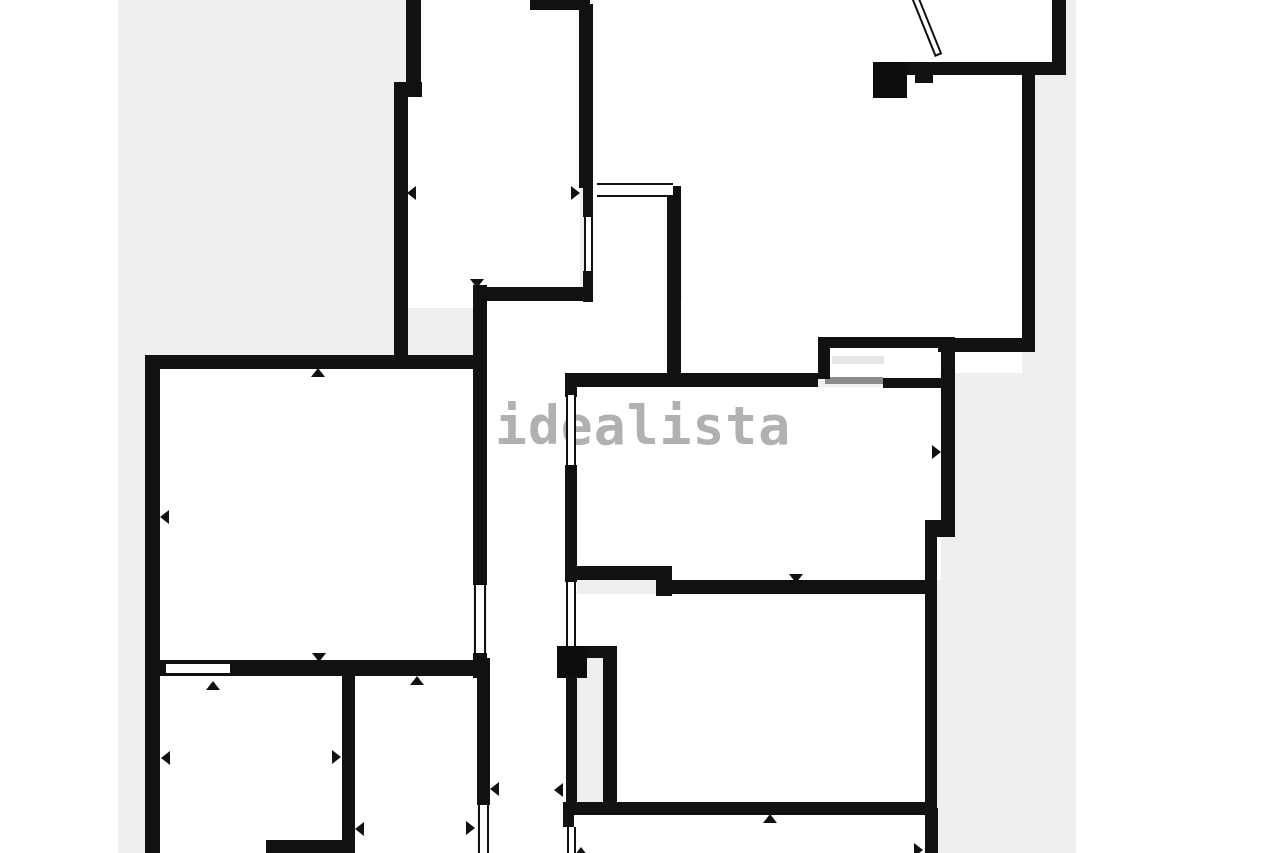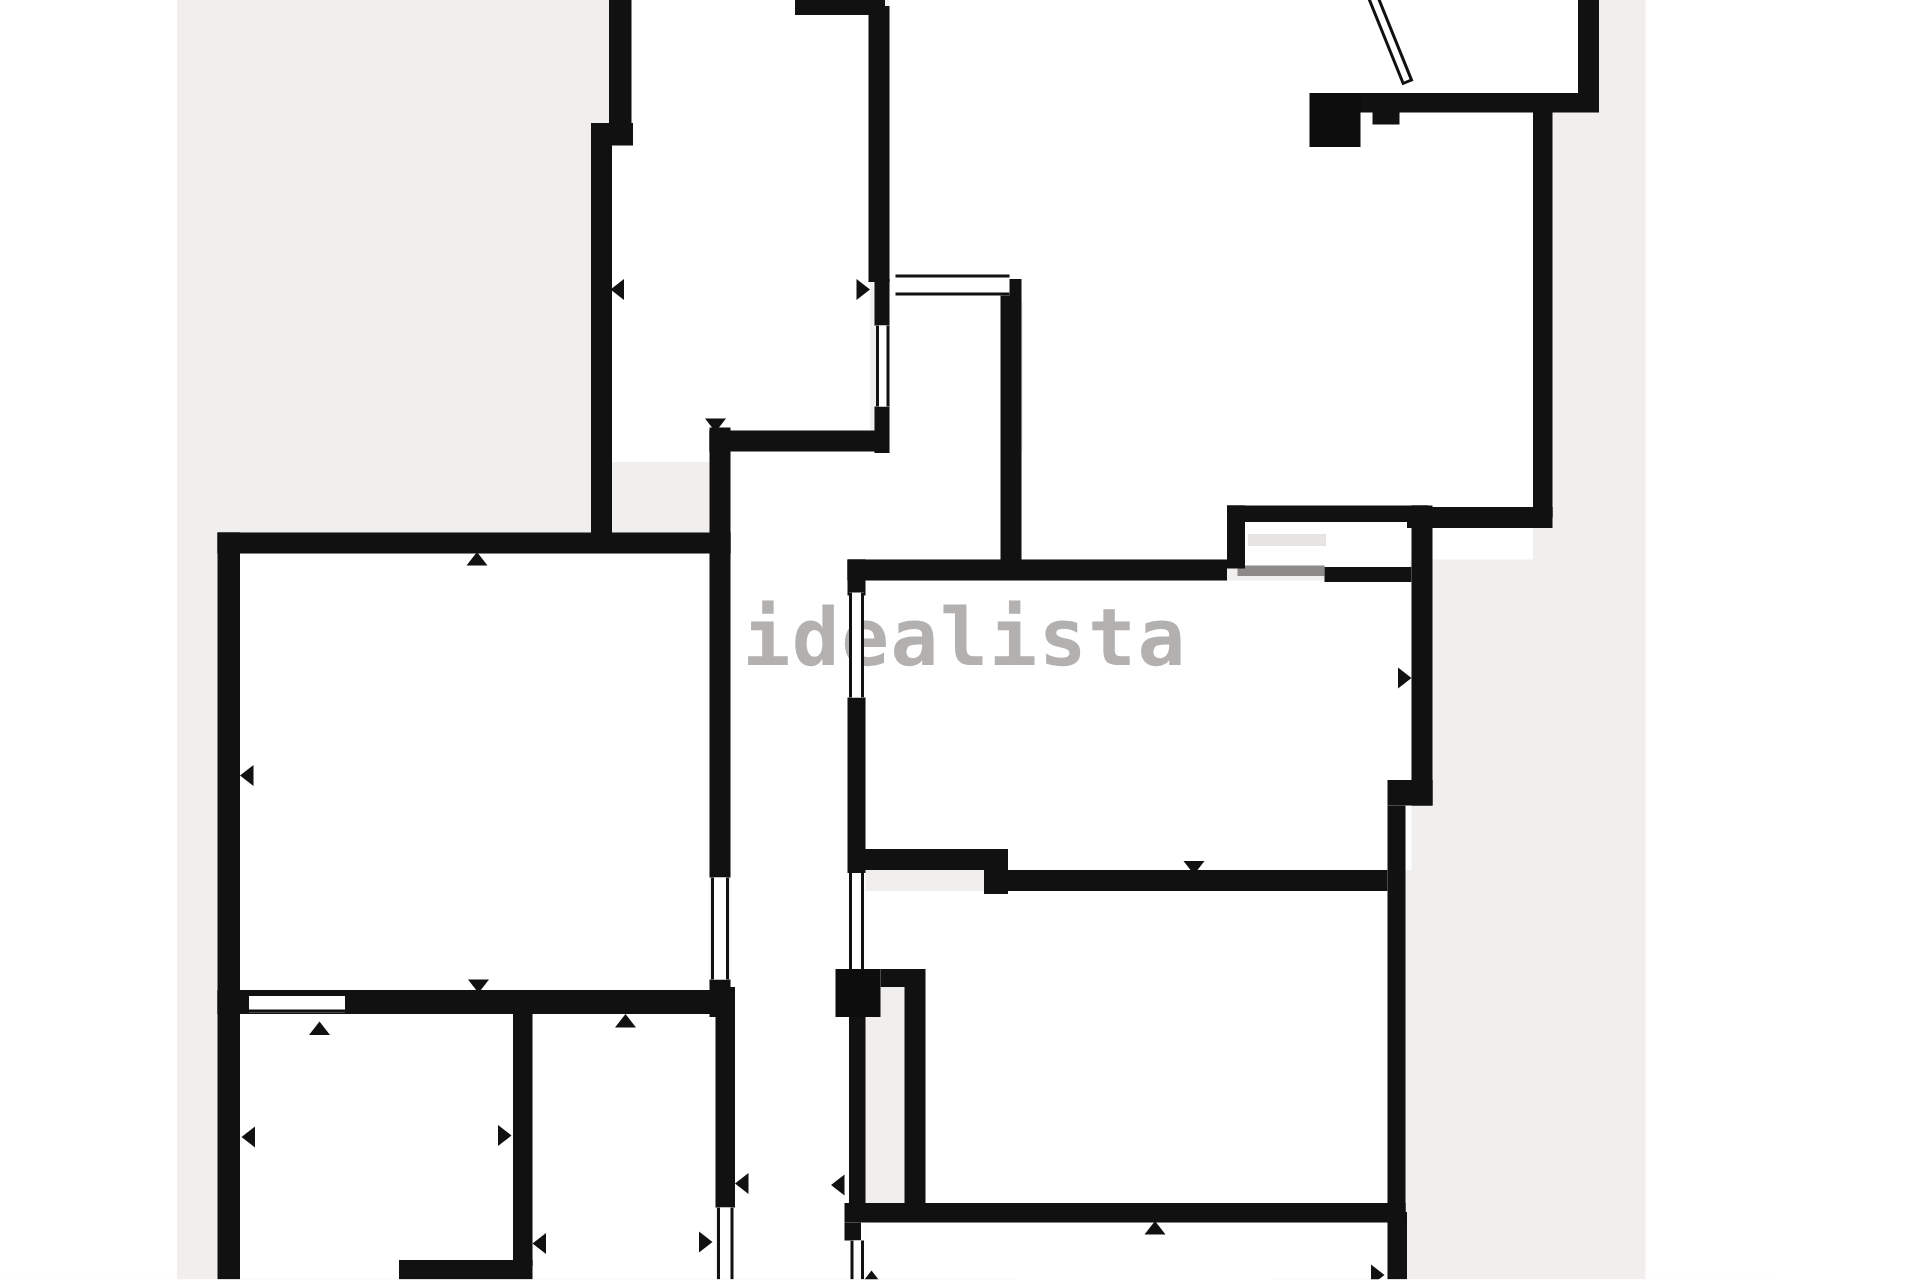--- a/index.html
+++ b/index.html
@@ -1,16 +1,16 @@
 <!DOCTYPE html>
 <html><head>
 <meta charset="utf-8">
 <style>
   html,body{margin:0;padding:0;background:#ffffff;}
-  #root{position:relative;width:1280px;height:853px;background:#ffffff;overflow:hidden;
+  #root{position:relative;width:1076px;height:853px;background:#ffffff;overflow:hidden;
         font-family:"DejaVu Sans Mono", monospace;}
   #root *{position:absolute;box-sizing:border-box;}
   .field{background:#f1efed;}
   .room{background:#ffffff;}
   .wall{background:#111111;}
   .solid{background:#0d0d0d;}
   .patch{background:#f1efed;}
   .win-v{background:#ffffff;border-left:2px solid #111;border-right:2px solid #111;}
   .win-h{background:#ffffff;border-top:2px solid #111;border-bottom:2px solid #111;}
   .glass{background:#e7e5e3;}

